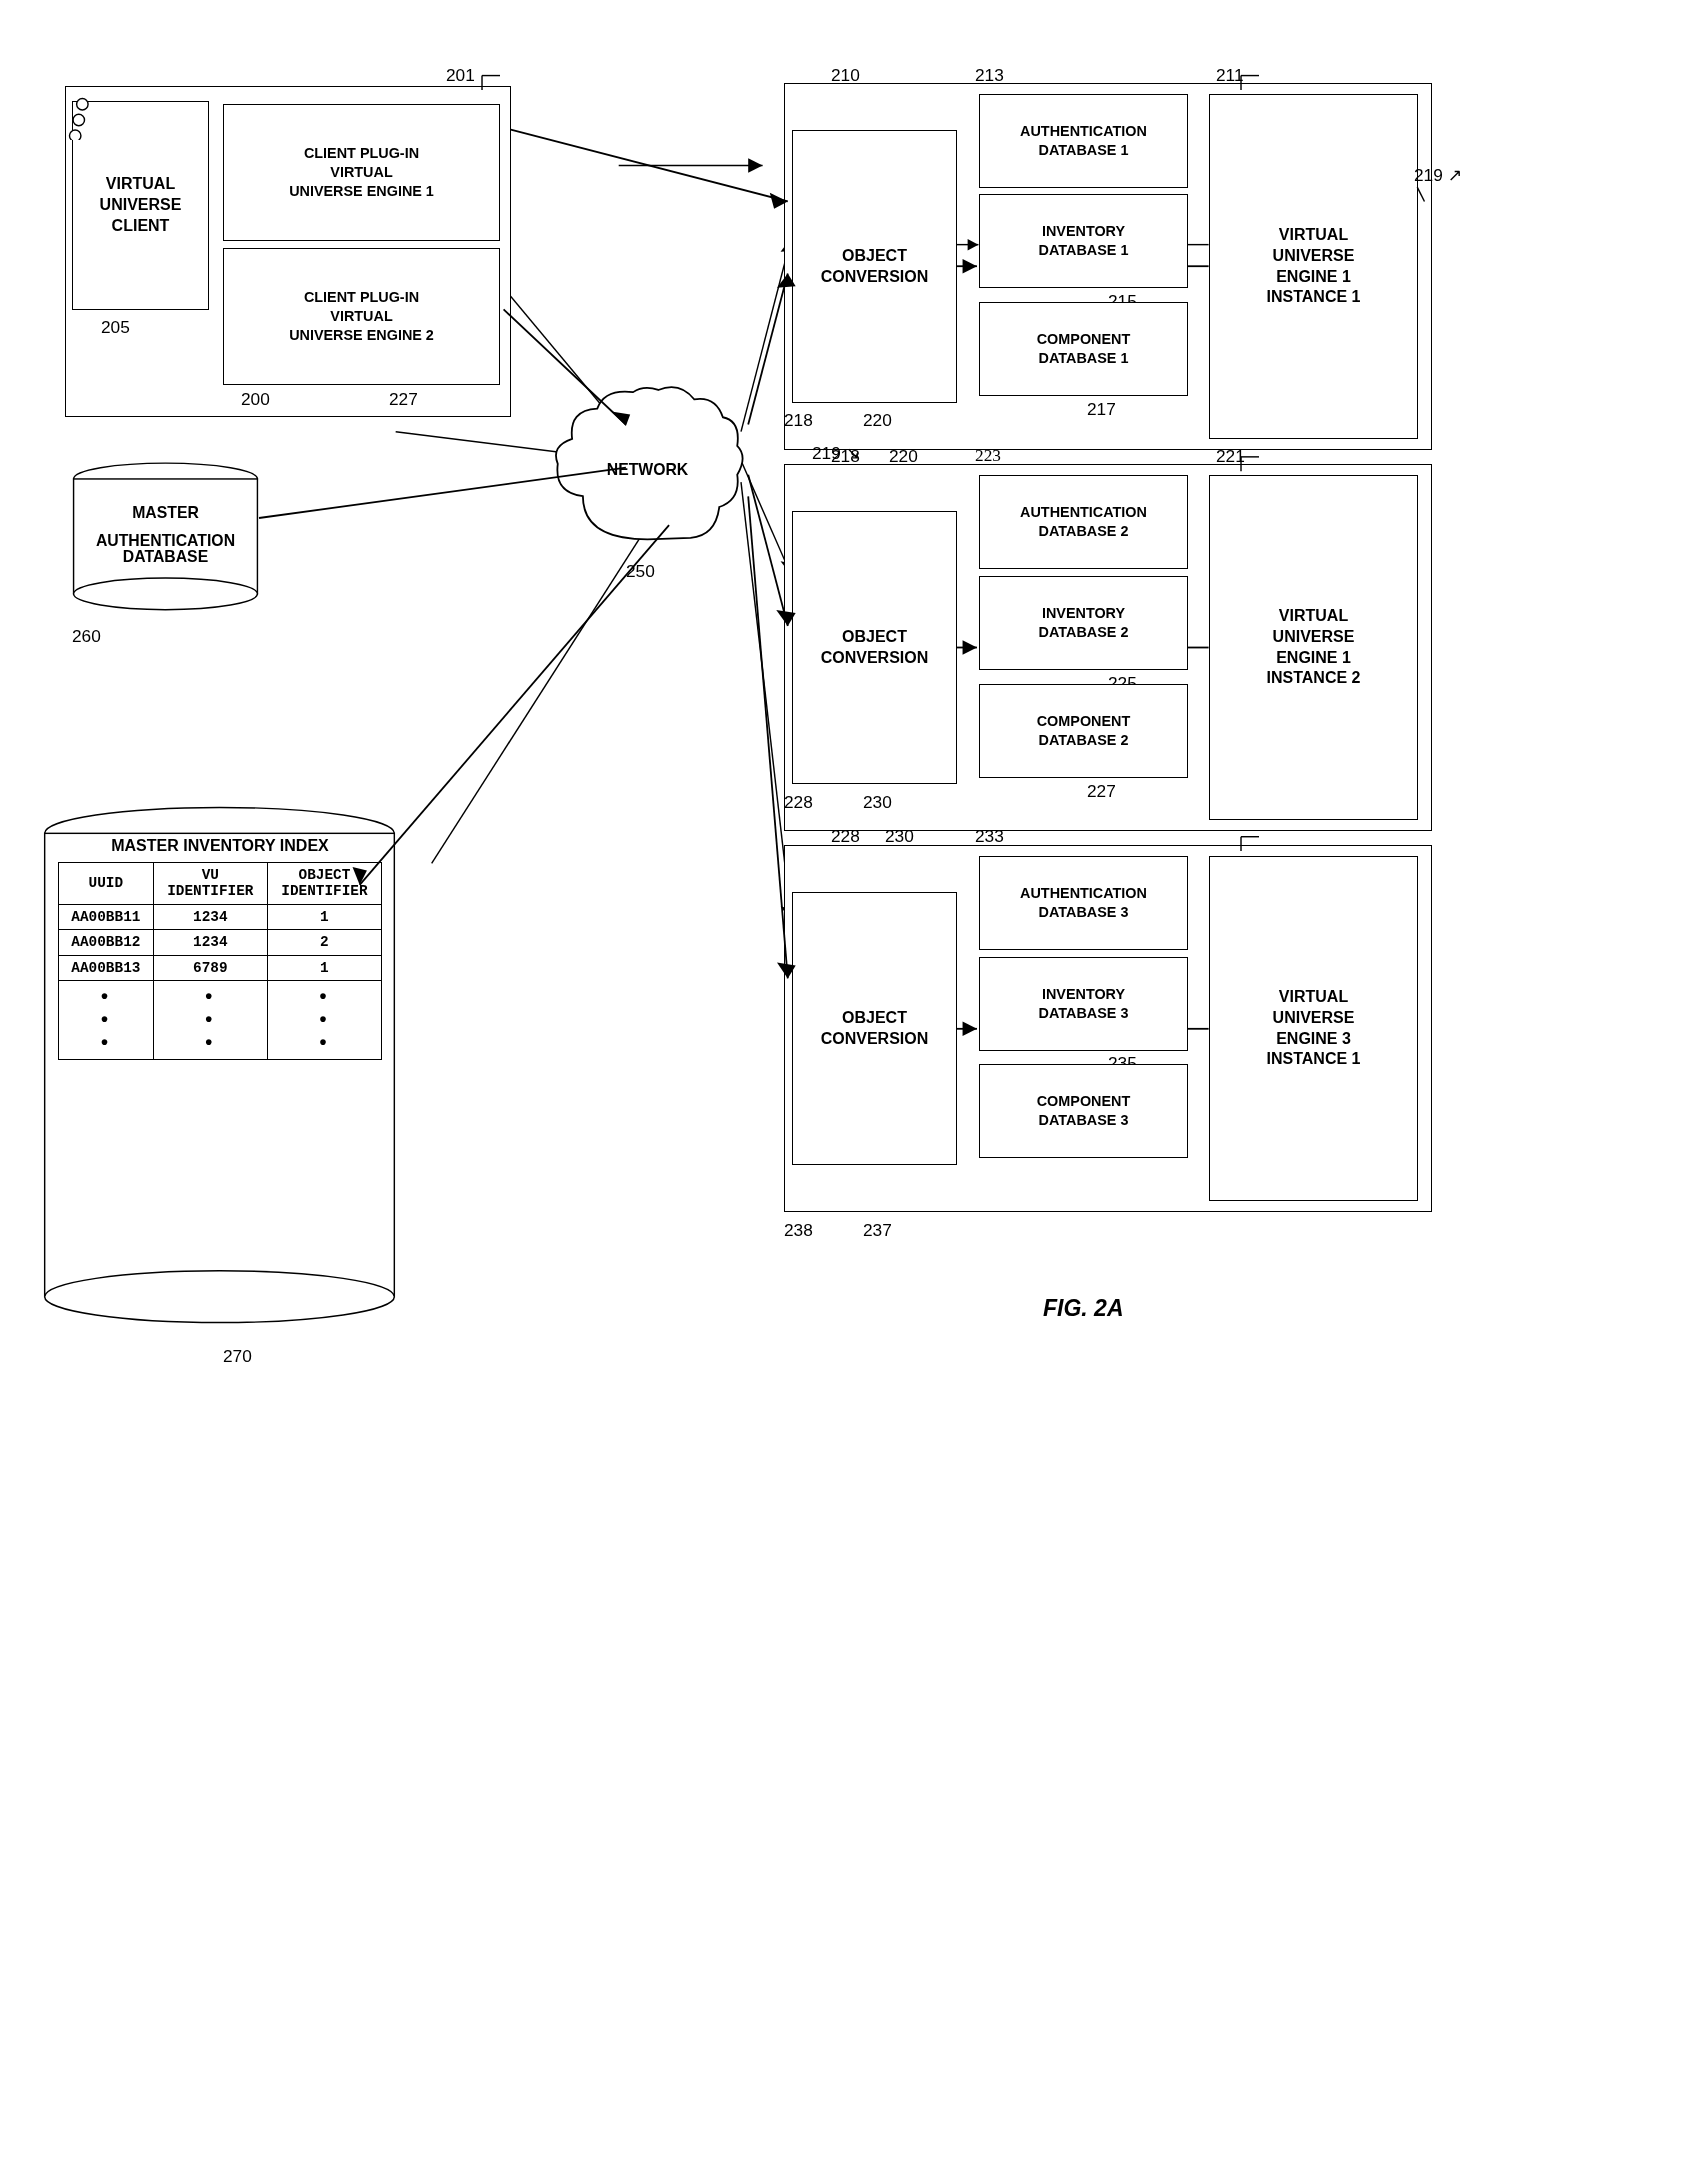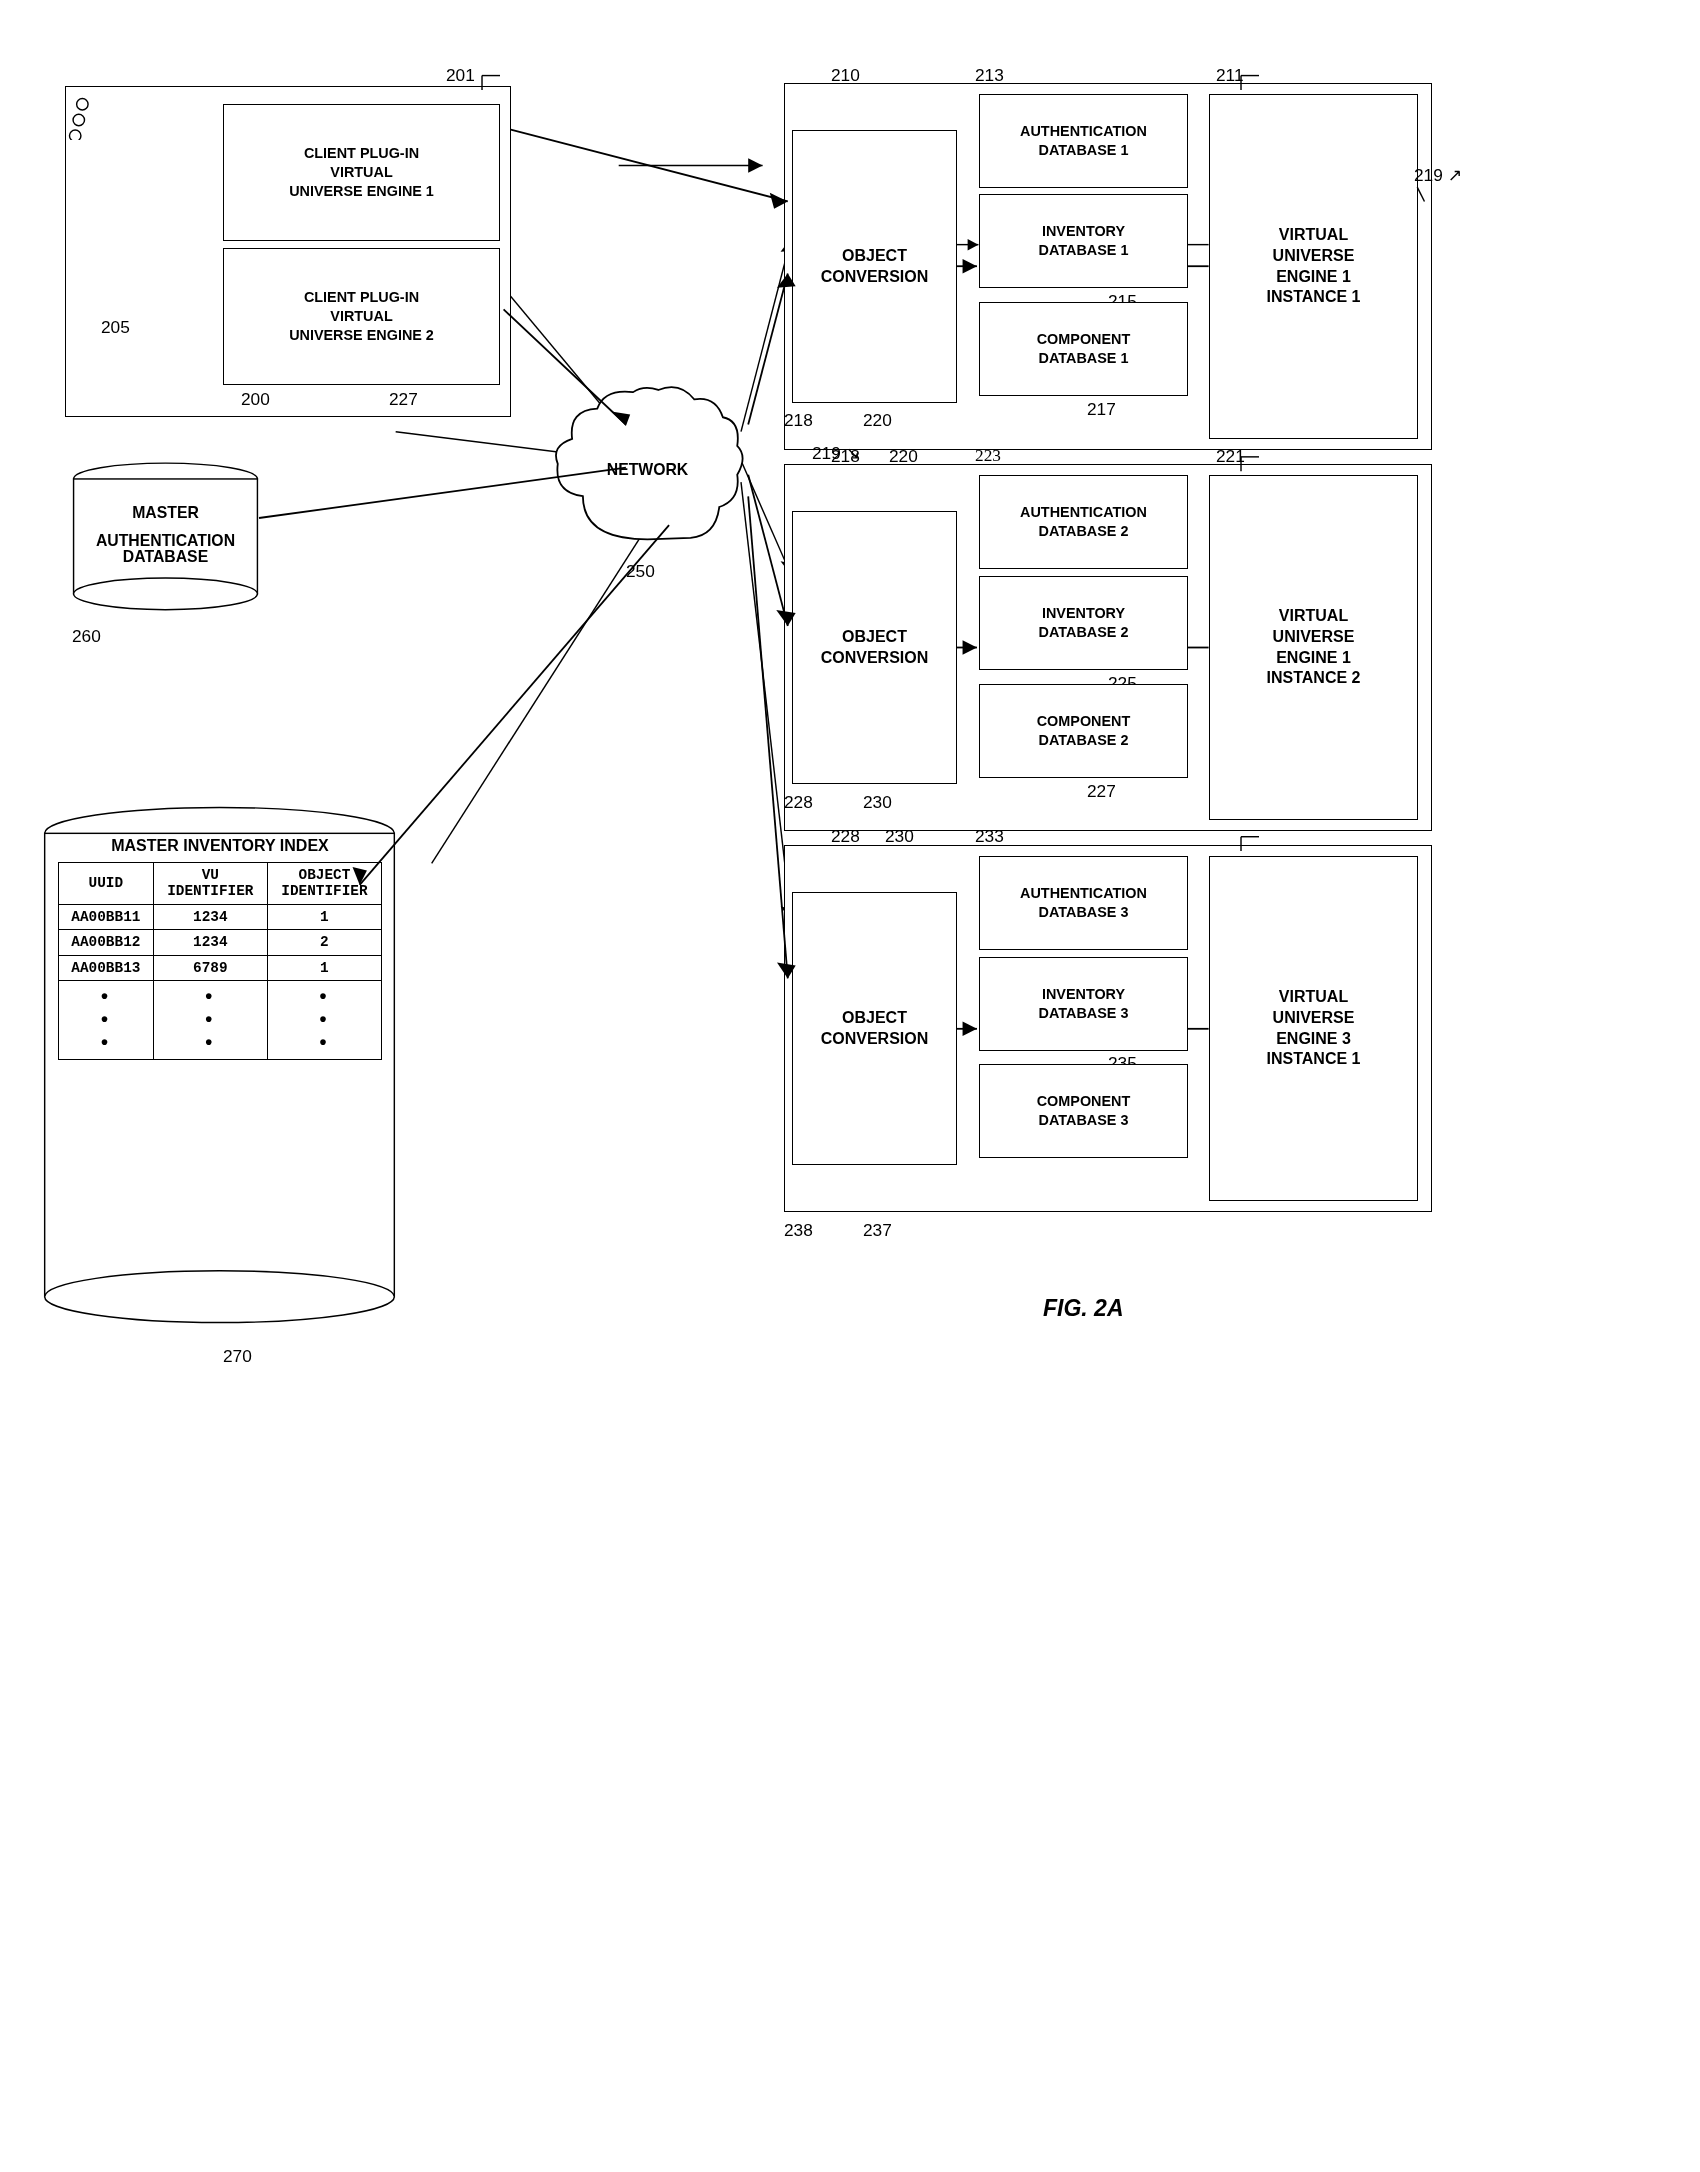--- a/index.html
+++ b/index.html
@@ -108,20 +108,25 @@
     <polygon points="1430,840 1410,828 1410,852" fill="#000"></polygon>
 
     <line x1="1310" y1="1340" x2="1430" y2="1340" stroke="#000" stroke-width="2"></line>
     <polygon points="1430,1340 1410,1328 1410,1352" fill="#000"></polygon>
   </svg>
 
   <span class="ref-num" style="left:446px; top:65px;" data-name="ref-201">201</span>
 
   <div class="box" style="left:65px; top:86px; width:446px; height:331px;" data-name="client-plugin-outer-box"></div>
 
+  <div class="box" style="left:72px; top:101px; width:137px; height:209px;" data-name="client-box">
+    <span data-name="client-label">VIRTUAL
+UNIVERSE
+CLIENT</span>
+  </div>
   <span class="ref-num" style="left:101px; top:317px;" data-name="ref-205">205</span>
 
   <div class="box-inner" style="left:223px; top:104px; width:277px; height:137px;" data-name="plugin1-box">
     <span data-name="plugin1-label">CLIENT PLUG-IN<br>VIRTUAL<br>UNIVERSE ENGINE 1</span>
   </div>
 
   <div class="box-inner" style="left:223px; top:248px; width:277px; height:137px;" data-name="plugin2-box">
     <span data-name="plugin2-label">CLIENT PLUG-IN<br>VIRTUAL<br>UNIVERSE ENGINE 2</span>
   </div>
 

